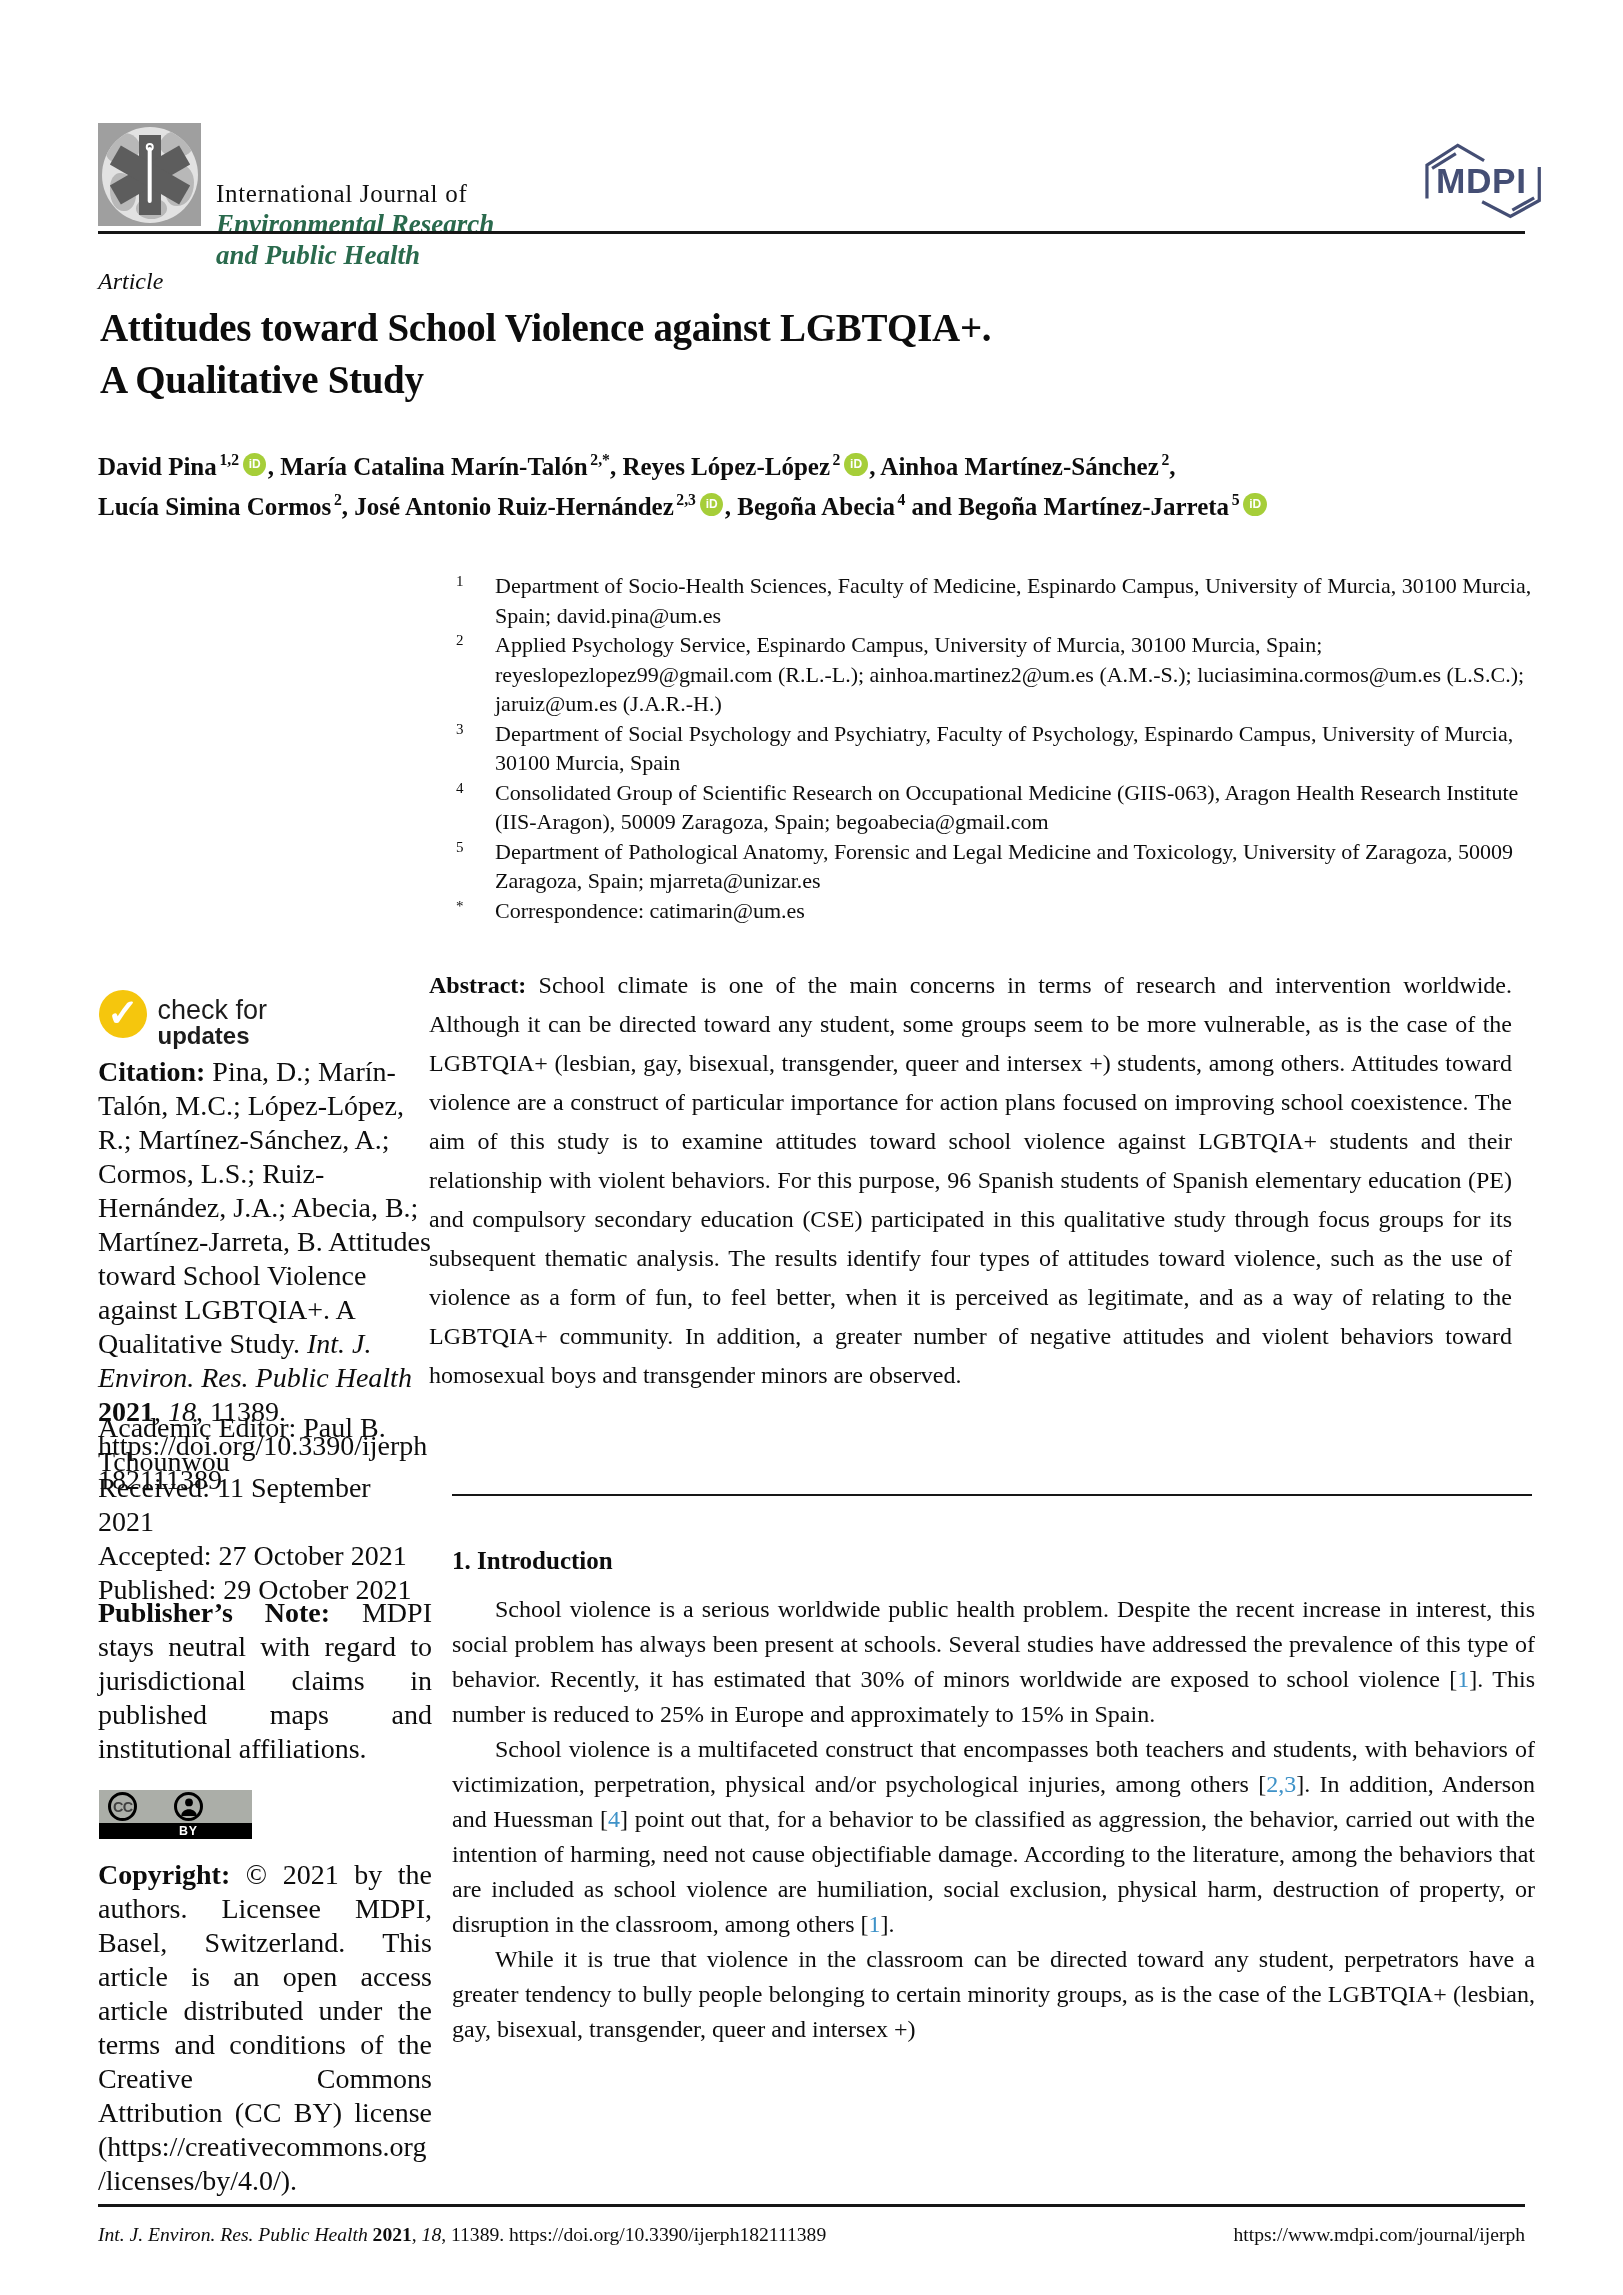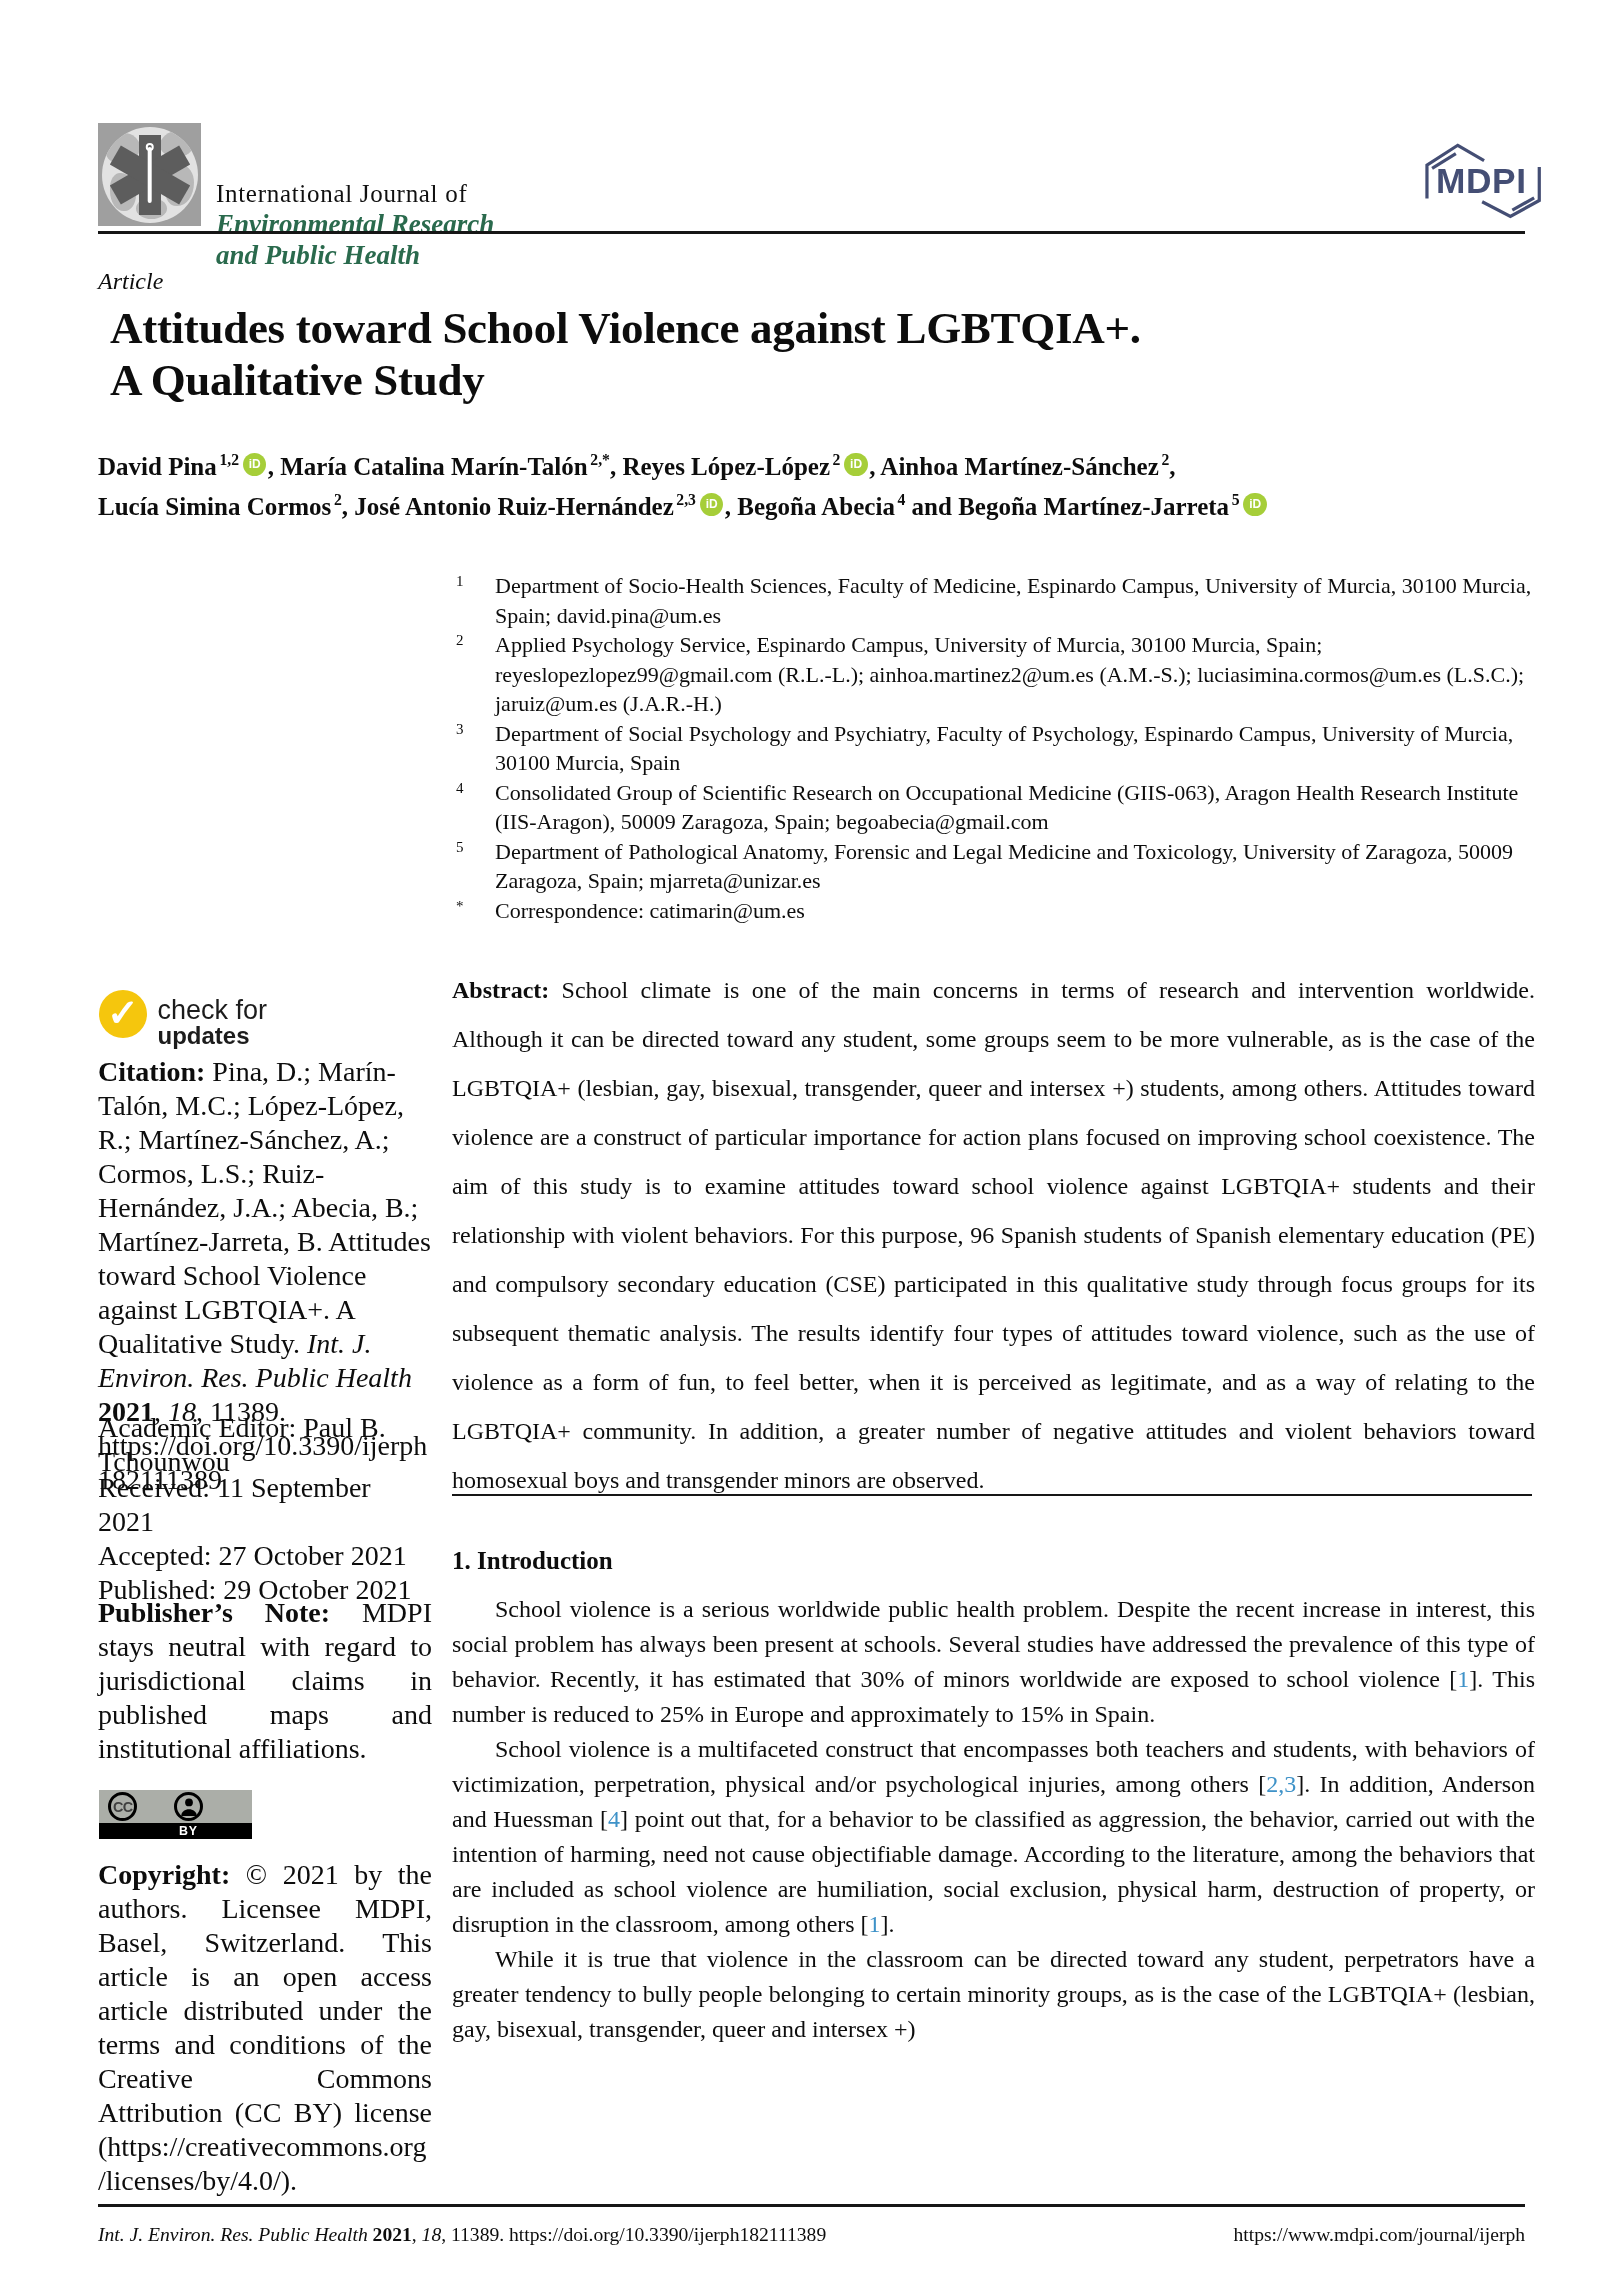--- a/index.html
+++ b/index.html
@@ -32,38 +32,38 @@
   .journal-name { left:216px; top:130px;margin-top:48px; }
   .jn1 { font-size:25px; line-height:31px; letter-spacing:0.7px; color:#101010; }
   .jn2 { font-size:27px; line-height:31px; font-weight:bold; font-style:italic; color:#2a6a4d; }
 
   .mdpi-logo { left:1393px; top:135px; width:152px; height:86px; }
 
   .rule-top { left:98px; top:231px; width:1427px; height:3.3px; background:#161616; }
 
   
   .article-label { left:98px; top:268px; font-size:24px; font-style:italic; }
-  .title { left:110px; top:302px; font-size:45px; font-weight:bold; line-height:52px; letter-spacing:-0.3px; white-space:nowrap; }
+  .title { left:100px; top:302px; font-size:39px; font-weight:bold; line-height:52px; letter-spacing:-0.3px; white-space:nowrap; }
   .authors { left:98px; top:448px; font-size:25px; font-weight:bold; line-height:37px; white-space:nowrap; }
   .authors sup, .au-sup { font-size:15.7px; position:relative; top:-9.8px; margin-left:2.6px; font-weight:bold; }
   .orcid {
     display:inline-block; width:23.6px; height:23.6px; border-radius:50%;
     background:#a6ce39; color:#fff; font-family:"Liberation Sans",sans-serif;
     font-size:12px; font-weight:bold; text-align:center; line-height:23.6px;
     position:relative; top:-7.2px; margin:0 1.3px 0 3.9px;
   }
 
   
   .affiliations { left:456px; top:571px; width:1080px; }
   .aff-row { display:flex; }
   .aff-marker { width:39px; flex:none; font-size:15px; padding-top:2px; }
   .aff-text { flex:1; font-size:22px; line-height:29.5px; }
 
   
-  .abstract { left:452px; top:966px; width:1083px; font-size:24px; line-height:49px; text-align:justify; }
+  .abstract { left:429px; top:966px; width:1083px; font-size:24px; line-height:39px; text-align:justify; }
   .keywords { left:452px; top:1432px; width:1083px; font-size:24px; line-height:35px; }
   .rule-kw { left:452px; top:1494px; width:1080px; height:2px; background:#161616; }
   .intro-heading { left:452px; top:1547px; font-size:25px; font-weight:bold; }
   .body-text { left:452px; top:1592px; width:1083px; font-size:24px; line-height:35px; text-align:justify; }
   .body-text p { text-indent:43px; }
   .ref { color:#3e92c8; }
 
   
   .update-badge { left:99px; top:979px; display:flex; align-items:center; cursor:pointer; }
   .check-circle { width:48px; height:48px; border-radius:50%; background:#f5c60d; color:#fff;

